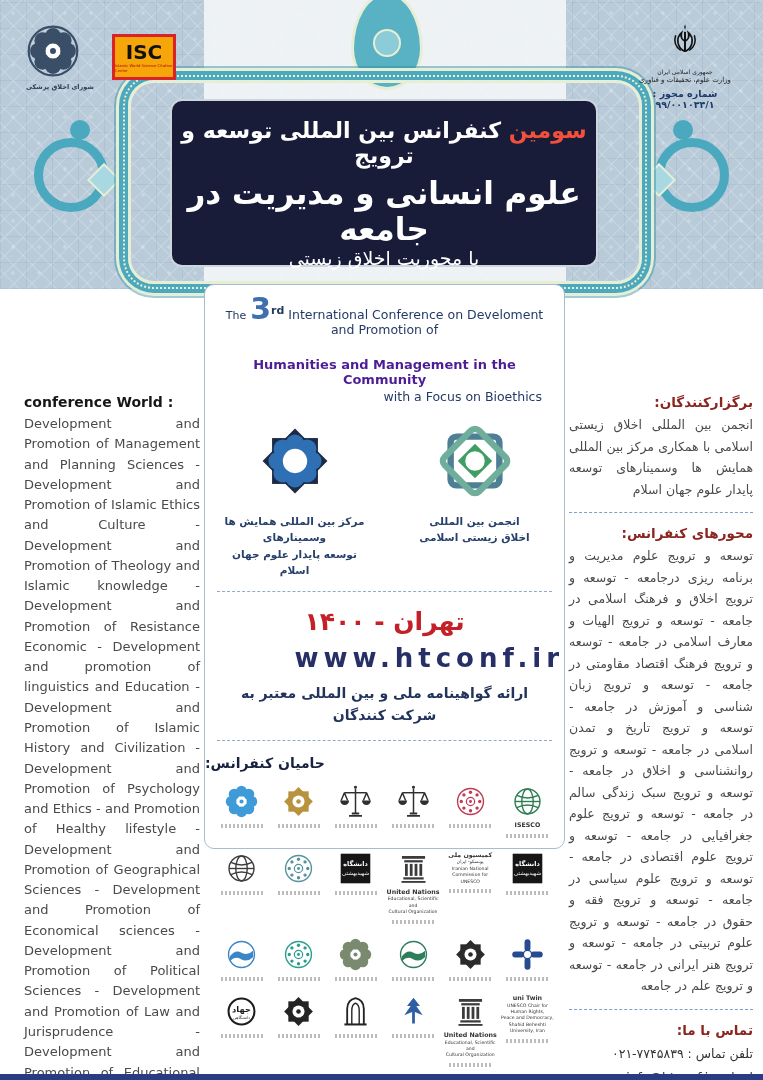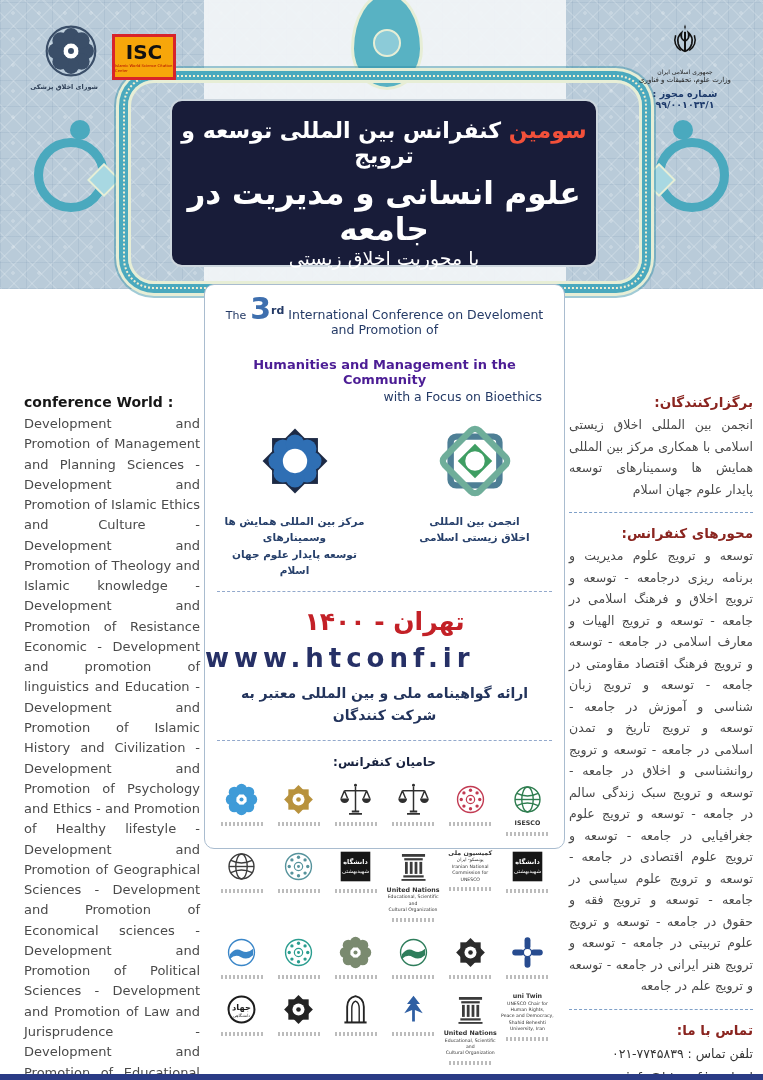--- a/index.html
+++ b/index.html
@@ -30,21 +30,21 @@
   .diamond{position:absolute;width:20px;height:20px;background:#a8d8e2;border:2px solid #e7eed6;
     transform:rotate(45deg);top:168px;}
   .diamond.left{left:92px;} .diamond.right{right:92px;}
   .navy{position:absolute;left:170px;top:99px;width:424px;height:164px;background:#181c39;
     border:2px solid #ccd6de;border-radius:12px;direction:rtl;text-align:center;color:#fff;}
   .navy .l1{margin-top:17px;font-size:22px;font-weight:bold;}
   .navy .l1 .accent{color:#f2503a;}
   .navy .l2{font-size:31px;font-weight:bold;margin-top:7px;letter-spacing:-1px;}
   .navy .l3{font-size:19px;color:#ffffff;}
   
-  .seal{position:absolute;left:26px;top:24px;width:72px;text-align:right;}
+  .seal{position:absolute;left:26px;top:24px;width:72px;text-align:left;}
   .seal svg{width:54px;height:54px;}
   .seal .cap{font-size:6.5px;color:#2d3e55;margin-top:1px;font-weight:bold;}
   .isc{position:absolute;left:112px;top:34px;width:58px;height:40px;background:#f7a60a;
     border:3px solid #d8232a;display:flex;flex-direction:column;align-items:center;justify-content:center;}
   .isc .t{font-size:20px;font-weight:900;color:#111;line-height:1;}
   .isc .s{font-size:3.8px;color:#b00000;margin-top:1px;}
   .gov{position:absolute;right:16px;top:20px;width:124px;text-align:center;direction:rtl;}
   .gov svg{width:34px;height:44px;}
   .gov .g1{font-size:6px;color:#222;}
   .gov .g2{font-size:7px;color:#222;margin-top:1px;}
@@ -59,24 +59,24 @@
   .t-ord{vertical-align:super;font-size:11px;font-weight:bold;color:#243a66;}
   .t-line2{font-size:13px;font-weight:bold;margin-top:20px;color:#4c1d95;}
   .t-line3{font-size:12.5px;text-align:right;padding-right:12px;margin-top:2px;}
   .org-logos{display:flex;justify-content:center;gap:28px;margin-top:14px;}
   .org{width:152px;text-align:center;}
   .org svg{width:86px;height:86px;}
   .org .cap{font-size:10.5px;font-weight:bold;color:#27406b;line-height:1.55;white-space:pre-line;
     margin-top:5px;direction:rtl;}
   .sep{border-top:1.6px dashed #93a9cc;margin:13px 12px 0;}
   .city{font-size:25px;font-weight:bold;color:#c32127;text-align:center;margin-top:15px;direction:rtl;}
-  .web{font-size:26px;font-weight:bold;color:#263066;text-align:left;letter-spacing:5px;margin-top:7px;}
+  .web{font-size:26px;font-weight:bold;color:#263066;text-align:right;letter-spacing:5px;margin-top:7px;}
   .cert{font-size:14px;font-weight:bold;color:#23345c;text-align:center;line-height:1.6;margin-top:9px;
     white-space:pre-line;direction:rtl;}
-  .sp-title{font-size:12px;font-weight:bold;color:#18223f;text-align:center;margin-top:14px;direction:rtl;}
+  .sp-title{font-size:14px;font-weight:bold;color:#18223f;text-align:left;margin-top:14px;direction:rtl;}
   .sp-grid{display:grid;grid-template-columns:repeat(6,1fr);gap:12px 4px;margin:12px 10px 0;}
   .sp-cell{display:flex;flex-direction:column;align-items:center;justify-content:flex-start;}
   .sp-icon{width:37px;height:37px;}
   .sp-badge{font-size:11px;font-weight:900;border:2px solid;padding:9px 4px;letter-spacing:.5px;margin-top:4px;}
   .sp-lines{font-size:4.6px;color:#333;text-align:center;line-height:1.4;margin-top:1px;}
   .sp-lines div:first-child{font-size:6.3px;font-weight:bold;}
   .sp-cap{width:42px;height:4px;margin-top:4px;
     background-image:repeating-linear-gradient(90deg,#8f8f8f 0 2px,transparent 2px 4px);opacity:.6;}
   
   .col-left{position:absolute;left:24px;top:394px;width:176px;color:#4a4a4a;}

